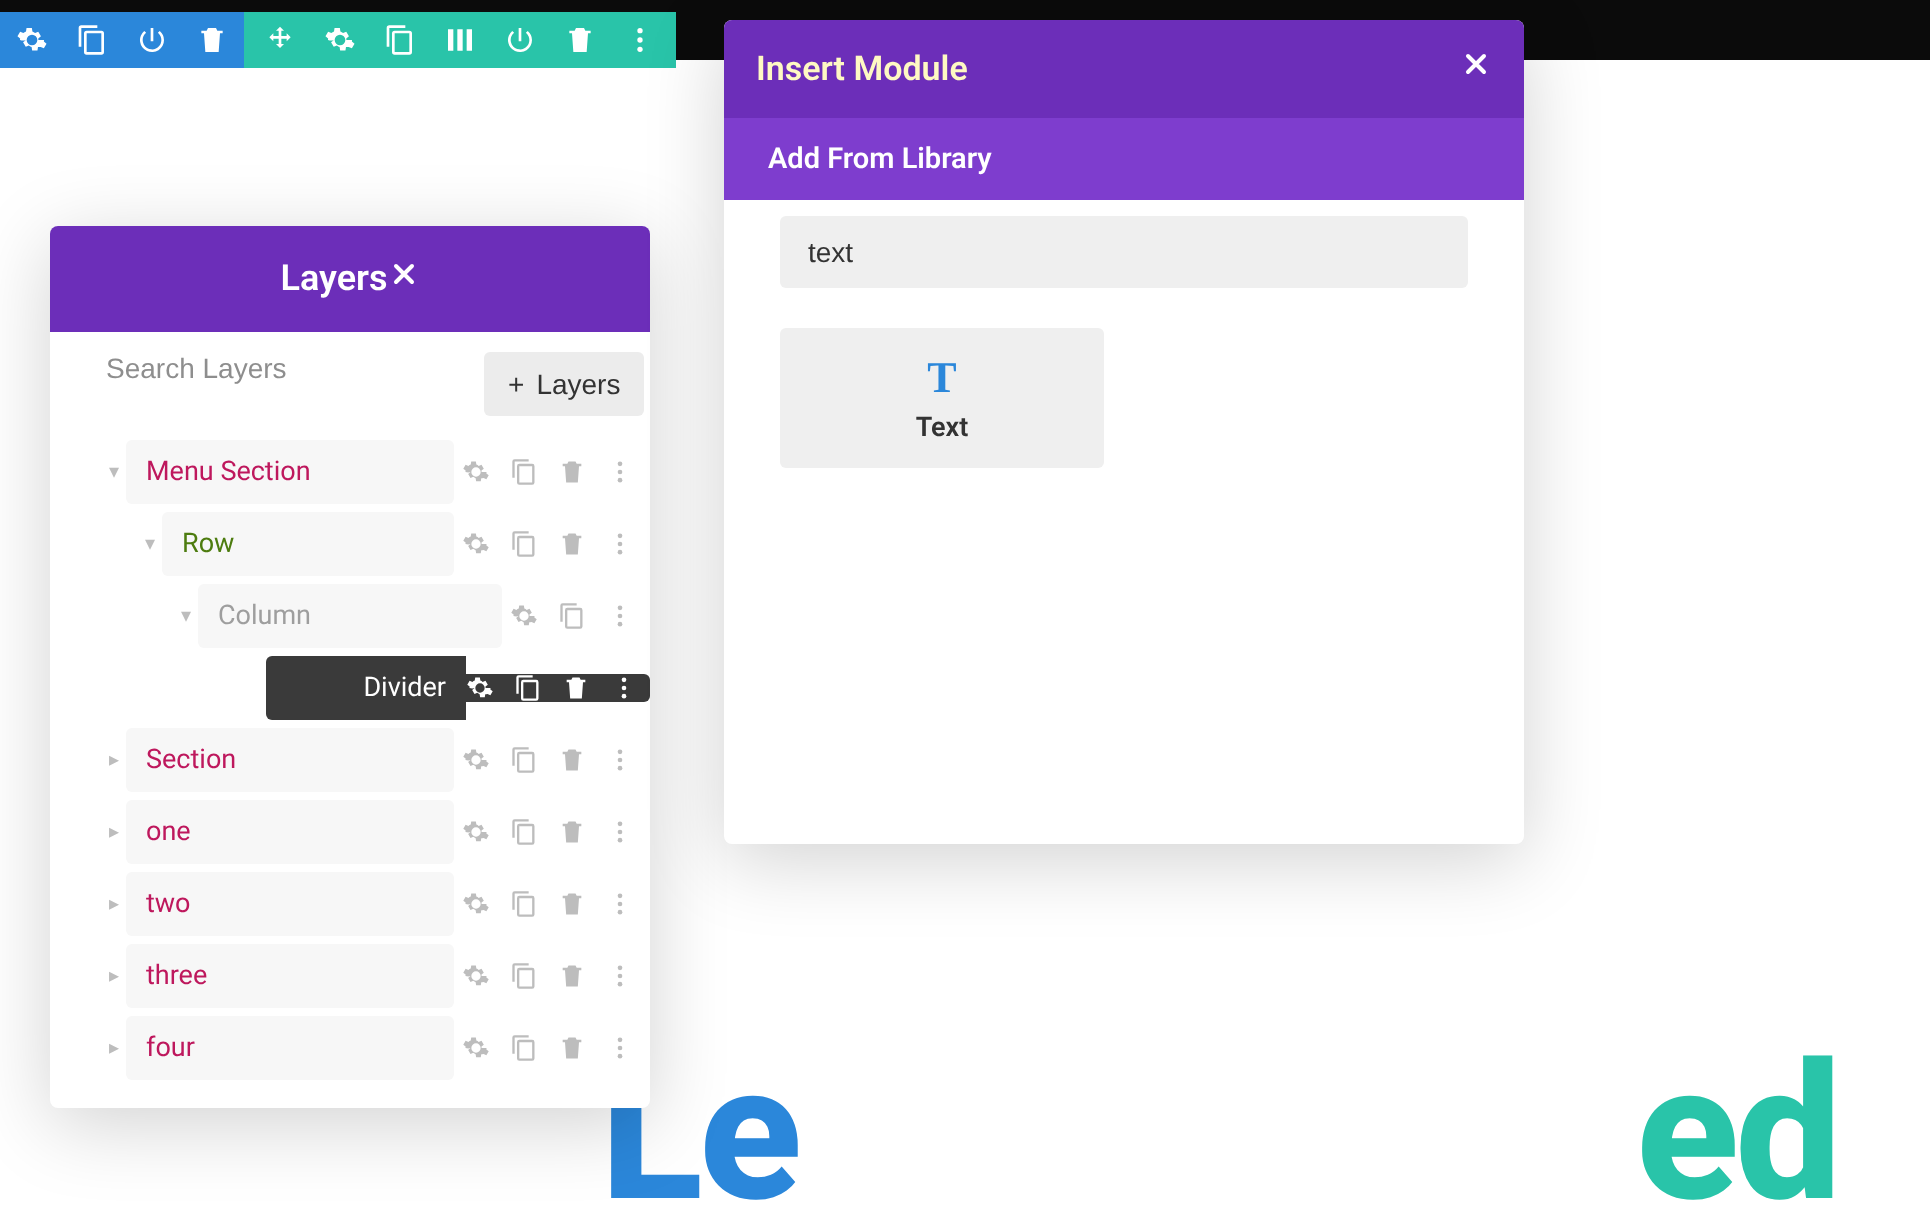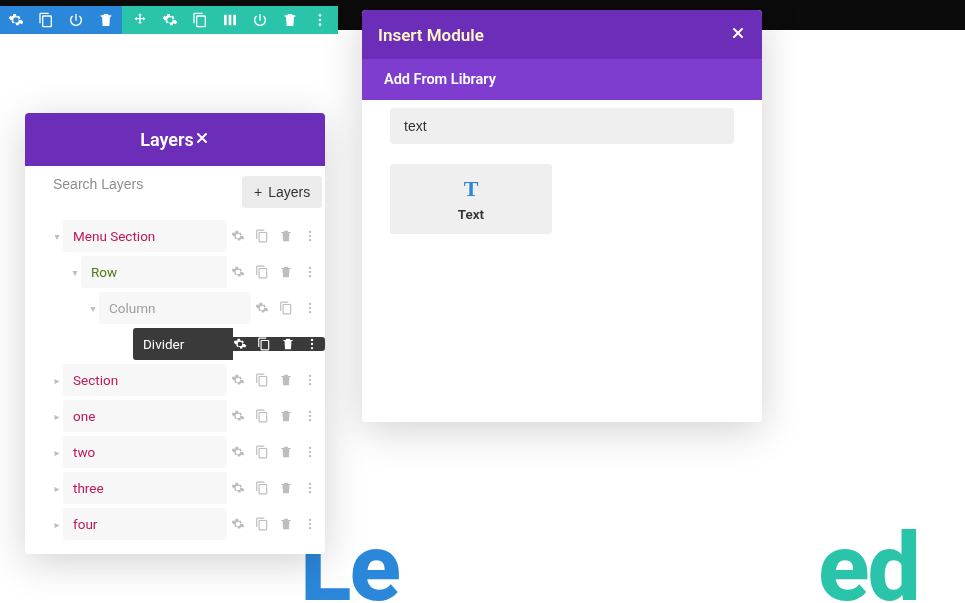--- a/index.html
+++ b/index.html
@@ -125,20 +125,21 @@
     background: #f7f7f7;
     color: #be185d;
     margin-right: 4px;
   }
   .layer-label.teal { color: #4d7c0f; }
   .layer-label.gray { color: #9e9e9e; }
   .layer-label.dark {
     background: #3a3a3a;
     color: #fff;
     border-radius: 3px;
+    text-align: right;
   }
   .layer-row.dark-row .row-actions {
     background: #3a3a3a;
     border-radius: 0 3px 3px 0;
     padding-right: 6px;
   }
   .layer-row.dark-row .row-actions svg { fill: #fff; }
   .layer-row.dark-row .layer-label { border-radius: 3px 0 0 3px; margin-right:0;}
   
   .row-actions {

